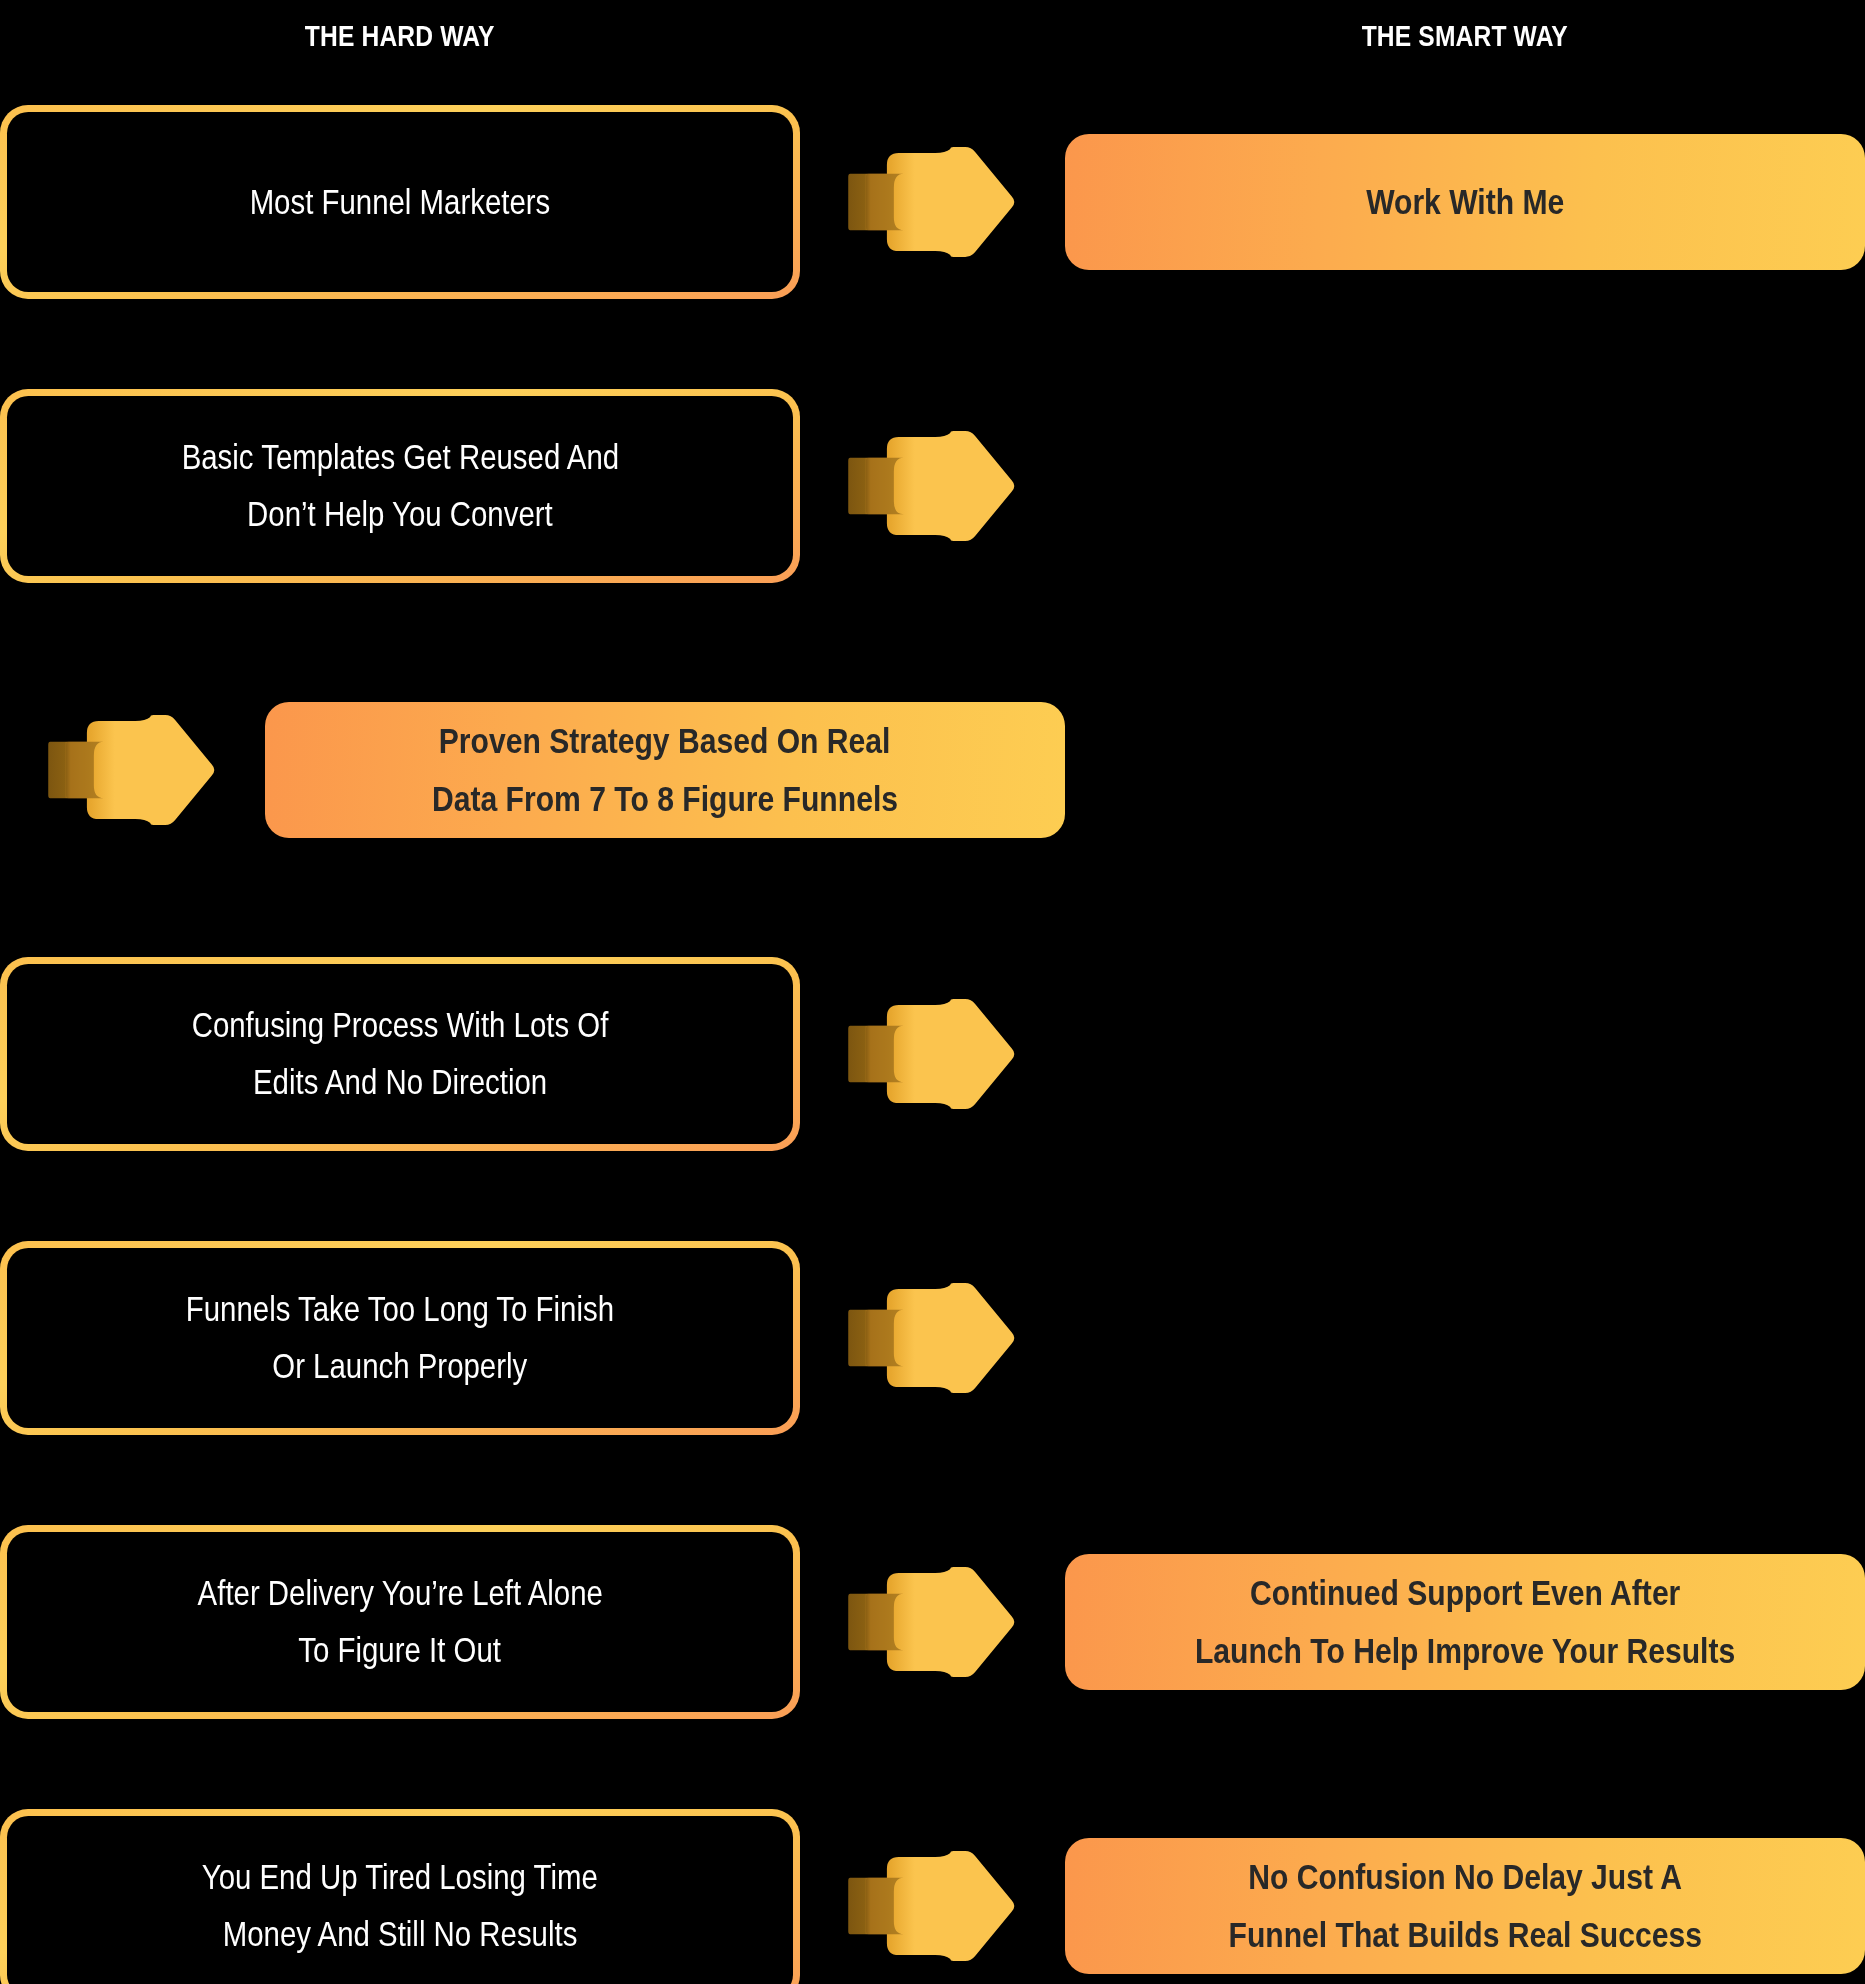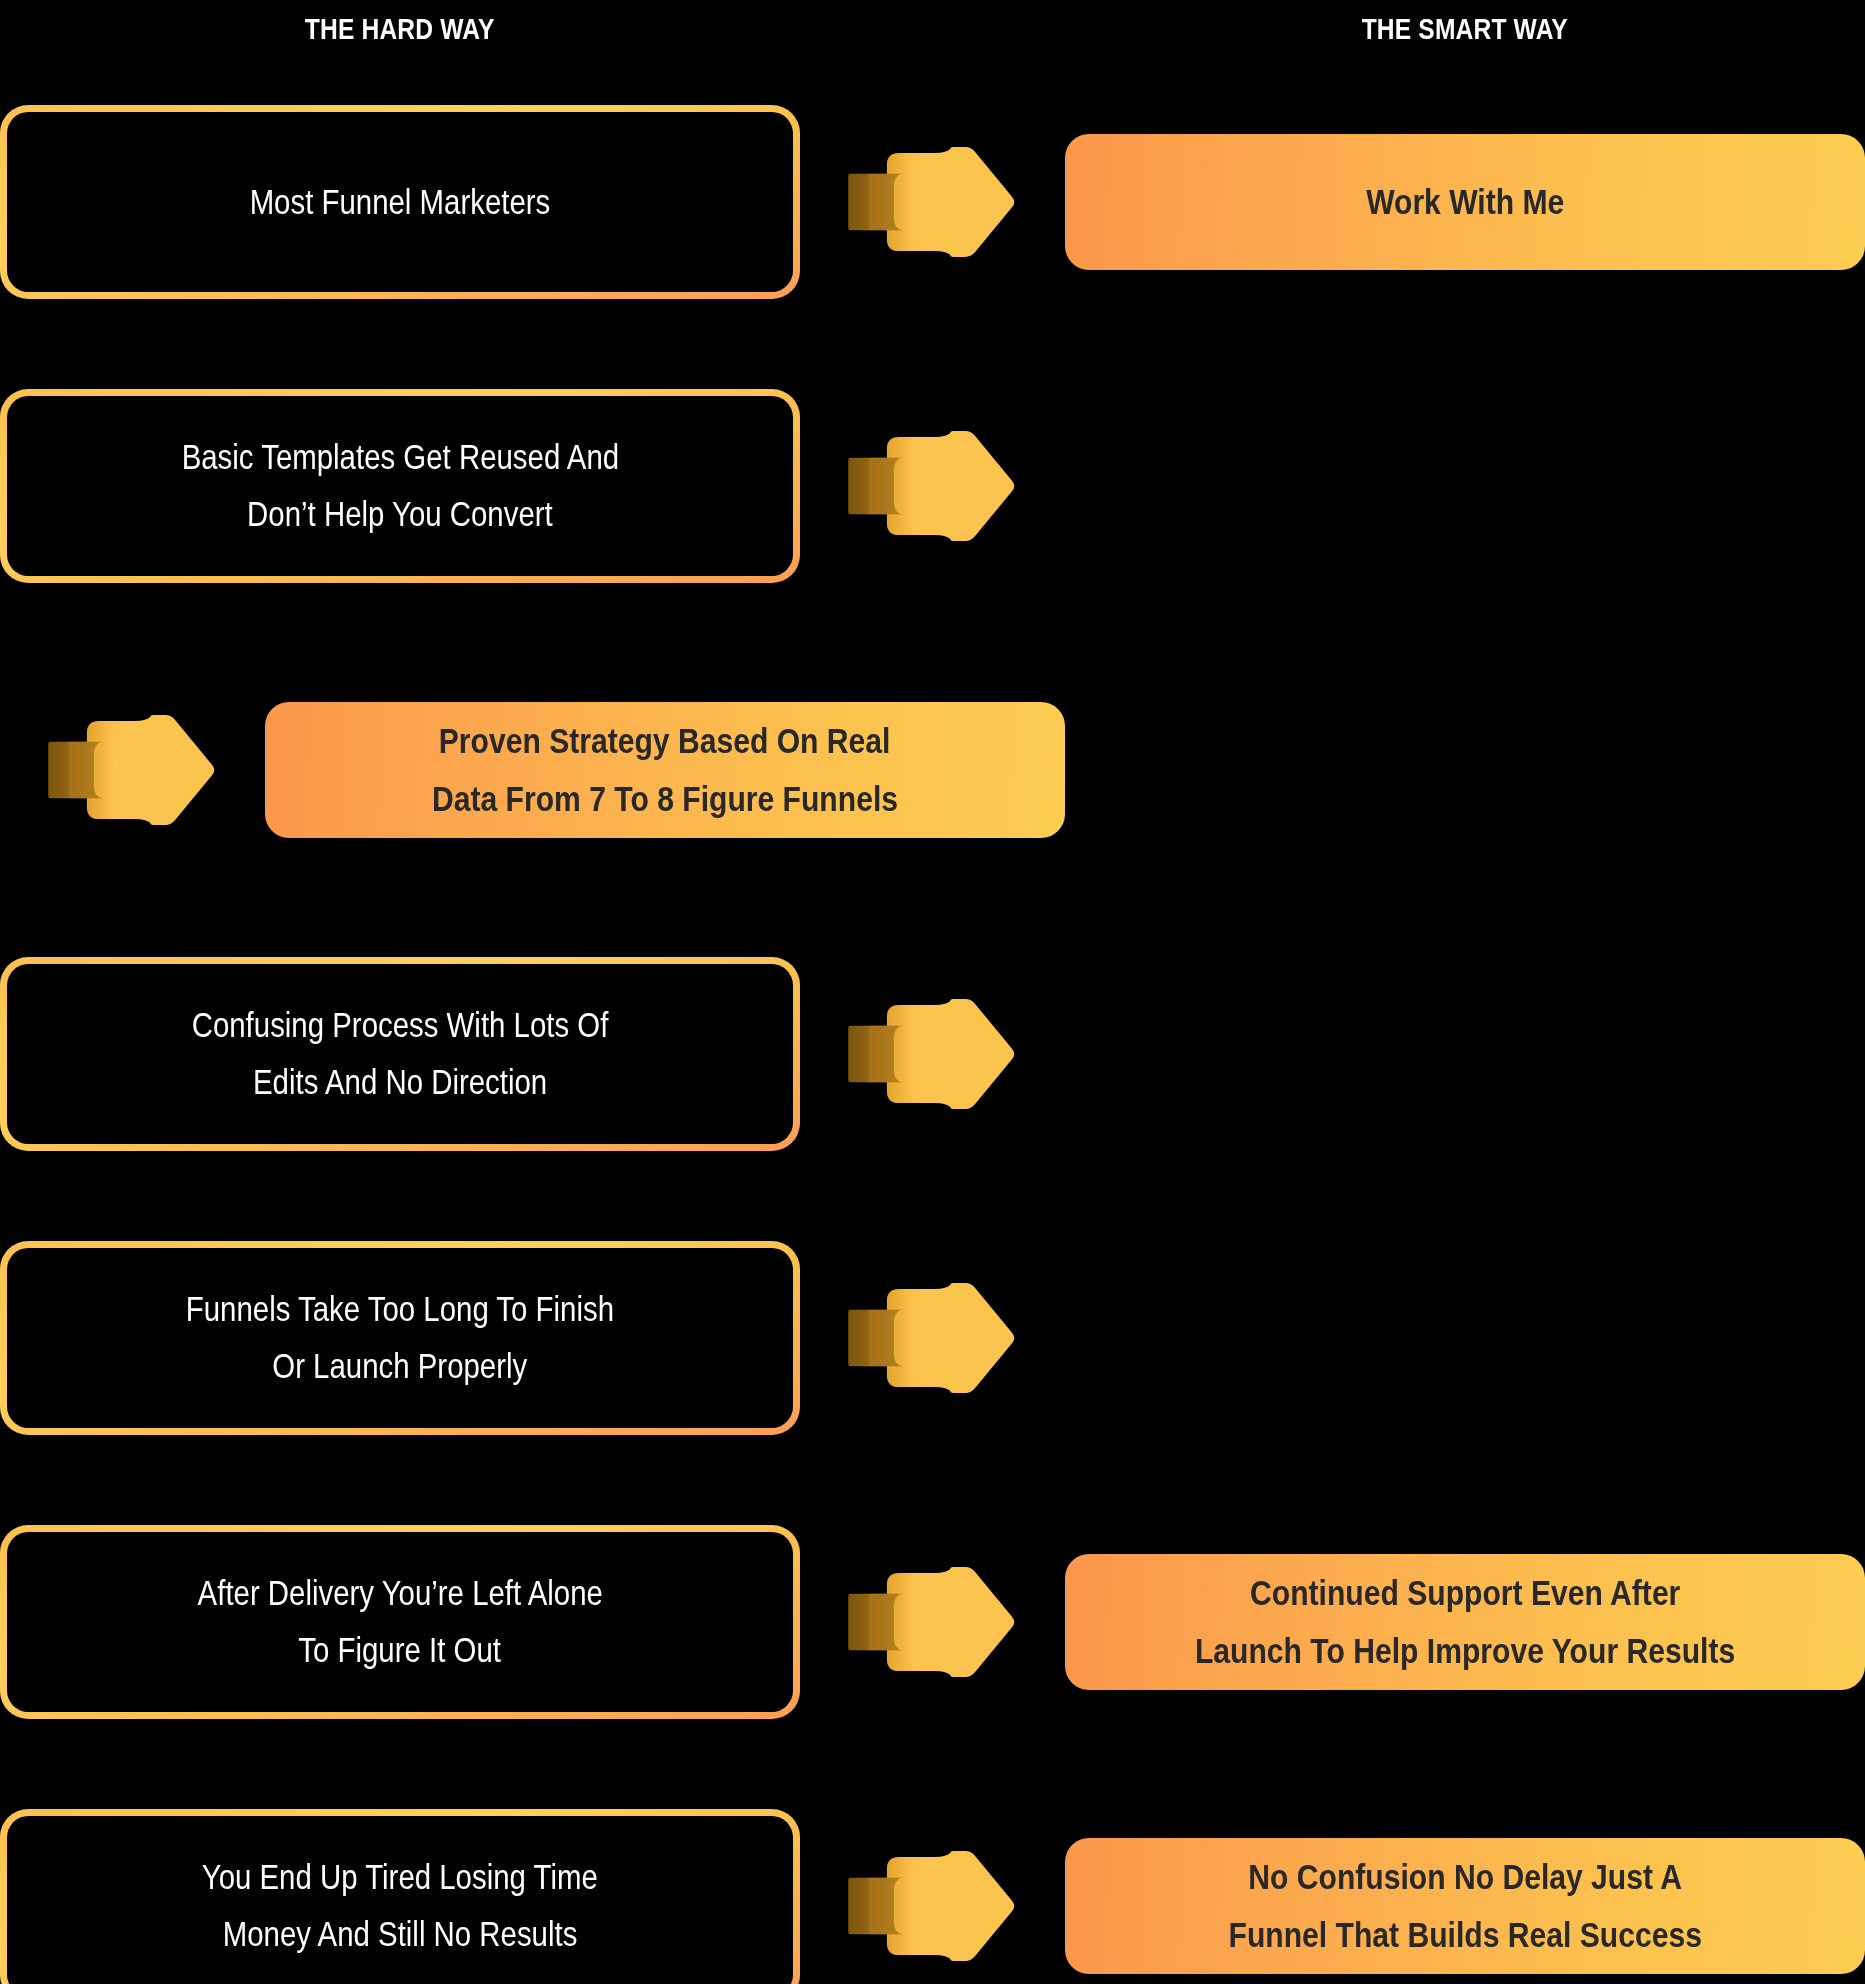--- a/index.html
+++ b/index.html
@@ -21,21 +21,21 @@
     position: absolute;
     top: 0;
     left: 0;
     width: 1865px;
     height: 60px;
     display: flex;
   }
   .header-cell {
     flex: 1 1 0;
     display: flex;
-    align-items: flex-start;
+    align-items: center;
     justify-content: center;
     padding-top: 12px;
   }
   .header-cell.left  { width: 800px; flex: 0 0 800px; }
   .header-cell.gap   { width: 265px;  flex: 0 0 265px;  }
   .header-cell.right { width: 800px; flex: 0 0 800px; }
 
   .header-title {
     color: #ffffff;
     font-size: 30px;

